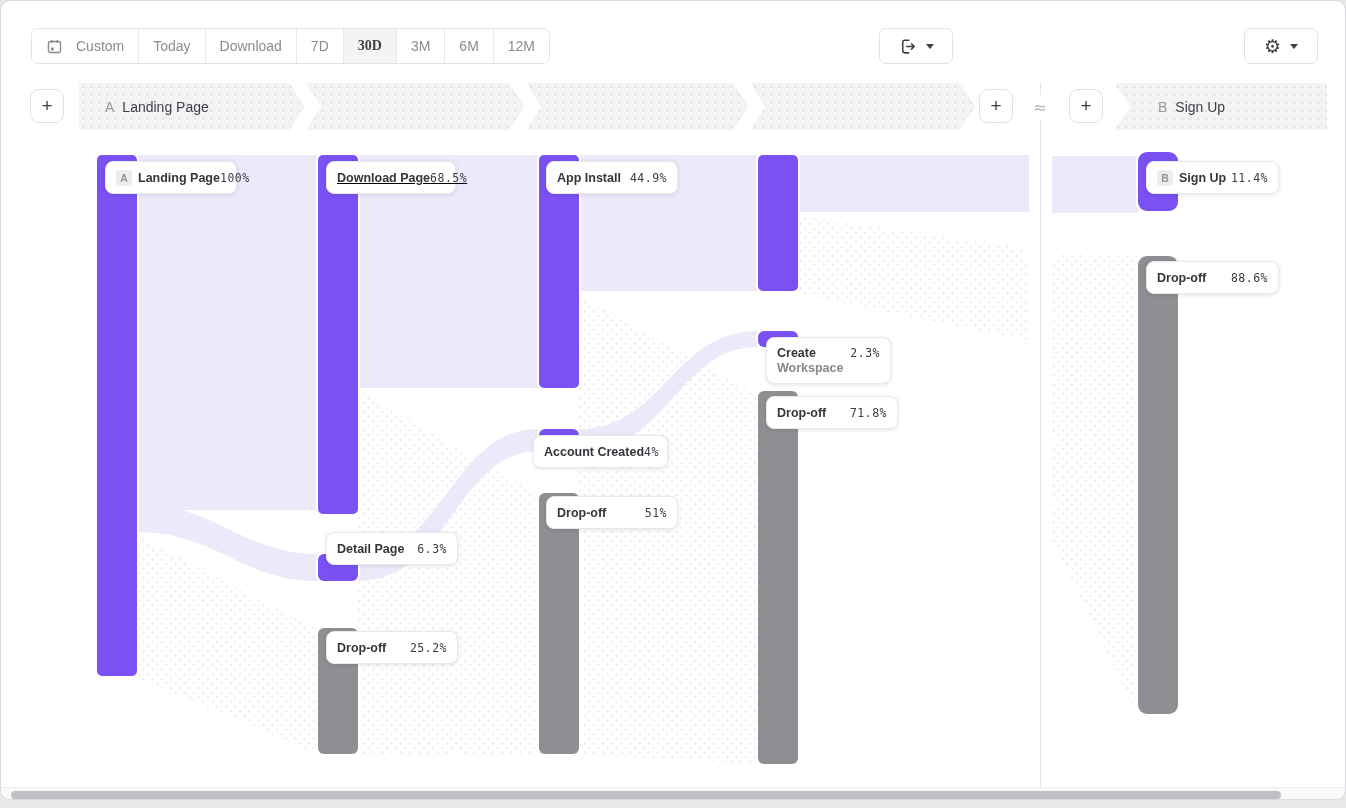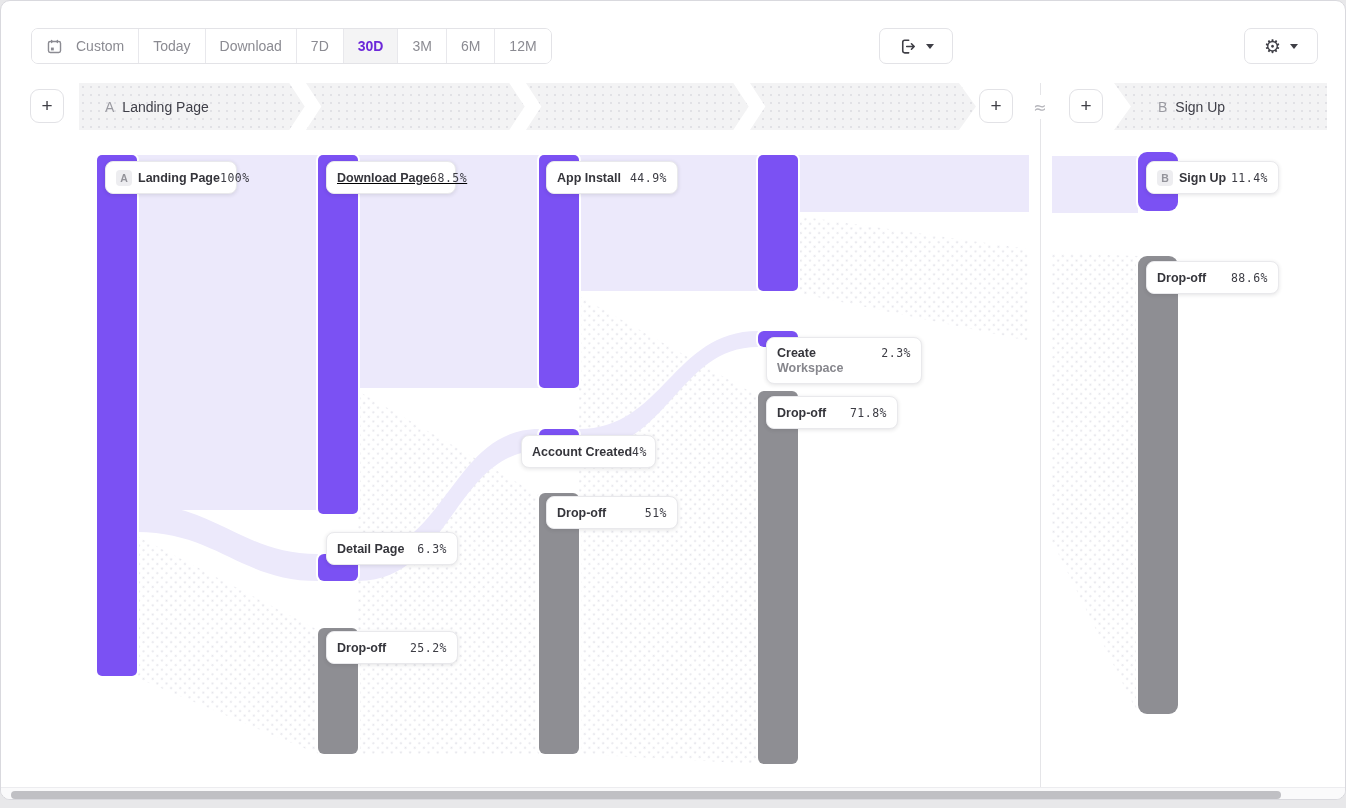--- a/index.html
+++ b/index.html
@@ -7,21 +7,21 @@
   .card { position:absolute; left:0; top:0; width:1346px; height:800px; background:#fff;
           border:1px solid #d9d9de; border-radius:10px; overflow:hidden; }
   .stage { position:absolute; inset:0; }
 
   
   .seg { position:absolute; left:30px; top:27px; height:36px; display:flex;
          border:1px solid #e3e3e7; border-radius:7px; overflow:hidden; background:#fff; }
   .seg-btn { display:flex; align-items:center; justify-content:center; gap:13px; padding:0 14px;
              font-size:14px; color:#8b8b92; border-left:1px solid #e8e8ec; cursor:pointer; background:#fff; white-space:nowrap; }
   .seg-btn:first-child { border-left:none; }
-  .seg-btn.sel { background:#f4f4f5; color:#6d28d9; font-weight:bold; }
+  .seg-btn.sel { background:#f4f4f5; color:#404040; font-weight:bold;font-family:Liberation Serif, serif; }
   .tool-group { position:absolute; top:27px; height:36px; display:flex; align-items:center; gap:9px;
                 border:1px solid #e3e3e7; border-radius:7px; background:#fff; padding:0 12px;
                 font-size:14.5px; font-weight:600; color:#35353c; cursor:pointer; white-space:nowrap; }
   .caret { width:0; height:0; border-left:4.5px solid transparent; border-right:4.5px solid transparent;
            border-top:5.5px solid #3f3f46; display:inline-block; }
   .gear-glyph { font-family:"DejaVu Sans",sans-serif; font-size:19px; color:#3f3f46; line-height:1; font-weight:normal; }
 
   
   .plus-btn { position:absolute; width:34px; height:34px; top:88px; background:#fff;
               border:1px solid #e2e2e6; border-radius:9px; display:flex; align-items:center; justify-content:center;
@@ -192,32 +192,32 @@
     <span class="pct">100%</span>
   </div>
   <div class="nlabel" style="left:325px;top:160px;width:130px;height:33px;text-decoration:underline;">
     <span class="nm">Download Page</span>
     <span class="pct">68.5%</span>
   </div>
   <div class="nlabel" style="left:545px;top:160px;width:132px;height:33px;">
     <span class="nm">App Install</span>
     <span class="pct">44.9%</span>
   </div>
-  <div class="nlabel two" style="left:765px;top:336px;width:156px;height:47px;">
+  <div class="nlabel two" style="left:765px;top:336px;width:125px;height:47px;">
     <span class="row1">
       <span class="nm">Create</span>
       <span class="pct">2.3%</span>
     </span>
     <span class="nm2">Workspace</span>
   </div>
   <div class="nlabel" style="left:765px;top:395px;width:132px;height:33px;">
     <span class="nm">Drop-off</span>
     <span class="pct">71.8%</span>
   </div>
-  <div class="nlabel" style="left:520px;top:434px;width:135px;height:33px;align-items:center;">
+  <div class="nlabel" style="left:532px;top:434px;width:135px;height:33px;align-items:center;">
     <span class="nm">Account Created</span>
     <span class="pct">4%</span>
   </div>
   <div class="nlabel" style="left:545px;top:495px;width:132px;height:33px;">
     <span class="nm">Drop-off</span>
     <span class="pct">51%</span>
   </div>
   <div class="nlabel" style="left:325px;top:531px;width:132px;height:33px;">
     <span class="nm">Detail Page</span>
     <span class="pct">6.3%</span>

